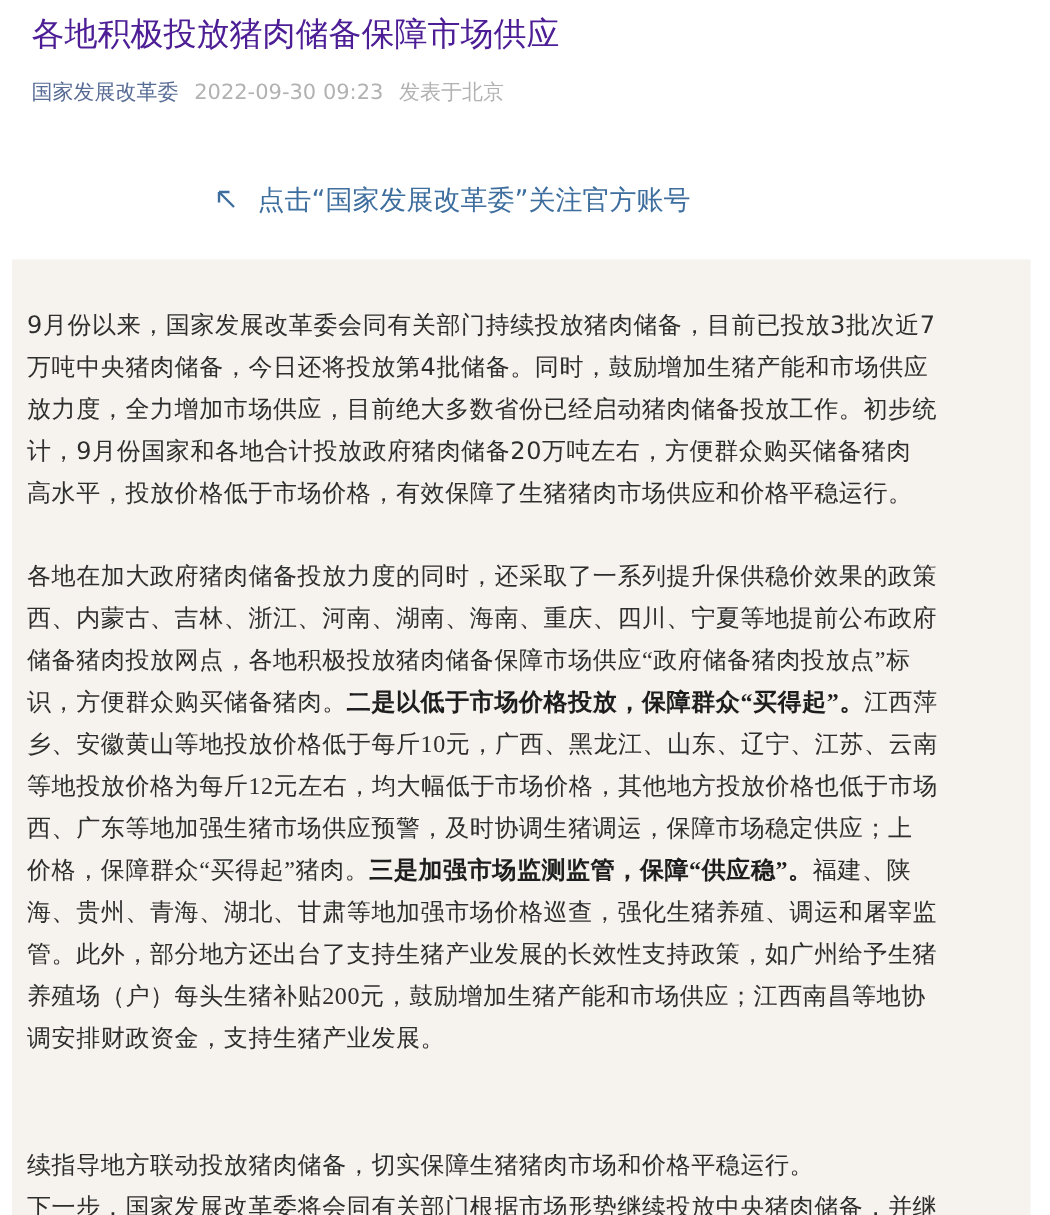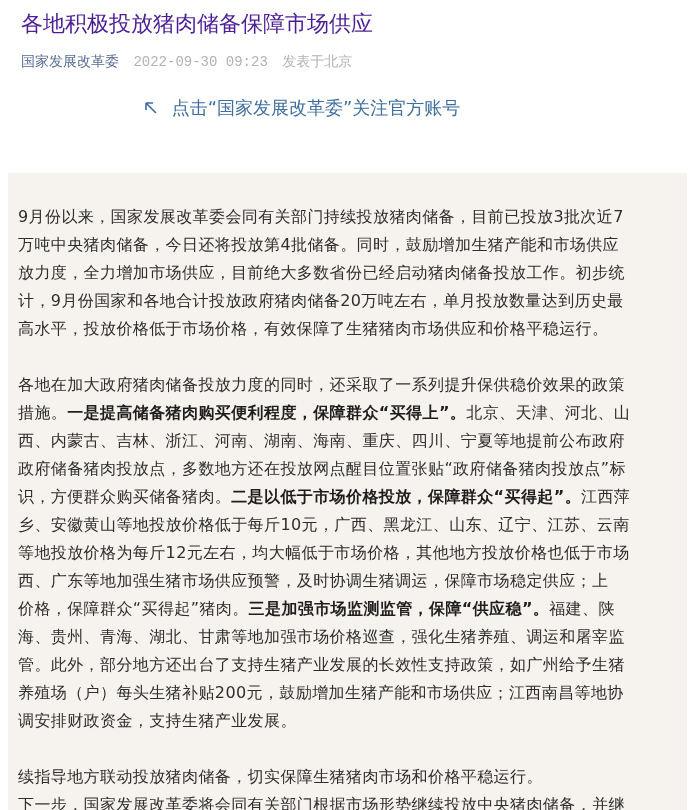--- a/index.html
+++ b/index.html
@@ -8,27 +8,27 @@
       font-family: "DejaVu Sans", "Liberation Sans", sans-serif;
       color: #333333;
     }
     .title {
       position: absolute; left: 21px; top: 8px;
       font-size: 22px; line-height: 32px; color: #4c1d95; font-weight: normal;
       margin: 0; letter-spacing: 0px; white-space: nowrap;
     }
     .meta {
       position: absolute; left: 21px; top: 52px;
-      font-size: 14px; line-height: 20px; white-space: nowrap; font-family: Liberation Mono, monospace;
+      font-size: 14px; line-height: 20px; white-space: nowrap;
     }
     .meta .author { color: #576b95; }
     .meta .date { color: #b2b2b2; margin-left: 6px; }
     .meta .loc { color: #b2b2b2; margin-left: 6px; }
     .follow {
-      position: absolute; left: 0; top: 94px; width: 604px; text-align: center;
+      position: absolute; left: 0; top: 120px; width: 604px; text-align: center;
       font-size: 18px; line-height: 28px; color: #3e6e9e; white-space: nowrap;
     }
     .follow .arrow { display: inline-block; margin-right: 14px; font-size: 16px; }
     .panel {
       position: absolute; left: 8px; top: 137px; width: 679px; height: 673px;
       background: #f6f2ed;
       margin-top: 36px;
     }
     .para { position: absolute; left: 10px; width: 660px; font-size: 16px; color: #2e2e2e; }
     .line { height: 28px; line-height: 28px; white-space: nowrap; overflow: hidden; letter-spacing: 0.4px; }
@@ -51,28 +51,27 @@
       <path d="M2 2 L12 12 M2 2 L2 9 M2 2 L9 2" stroke="#3e6e9e" stroke-width="1.6" fill="none"></path>
     </svg>
   </span><span>点击“国家发展改革委”关注官方账号</span>
 </div>
 
 <div class="panel">
   <div class="para" id="p0" style="top:30px;">
       <div class="line"><span>9月份以来，国家发展改革委会同有关部门持续投放猪肉储备，目前已投放3批次近7</span></div>
       <div class="line"><span>万吨中央猪肉储备，今日还将投放第4批储备。同时，鼓励增加生猪产能和市场供应</span></div>
       <div class="line"><span>放力度，全力增加市场供应，目前绝大多数省份已经启动猪肉储备投放工作。初步统</span></div>
-      <div class="line"><span>计，9月份国家和各地合计投放政府猪肉储备20万吨左右，单月投放数量达到历史最</span></div>
+      <div class="line"><span>计，9月份国家和各地合计投放政府猪肉储备20万吨左右，方便群众购买储备猪肉</span></div>
       <div class="line"><span>高水平，投放价格低于市场价格，有效保障了生猪猪肉市场供应和价格平稳运行。</span></div>
     </div>
-  <div class="para" id="p1" style="top:198px;">
+  <div class="para" id="p1" style="top:198px;font-family:Liberation Serif, serif;">
       <div class="line"><span>各地在加大政府猪肉储备投放力度的同时，还采取了一系列提升保供稳价效果的政策</span></div>
-      <div class="line"><span>措施。</span><b>一是提高储备猪肉购买便利程度，保障群众“买得上”。</b><span>北京、天津、河北、山</span></div>
       <div class="line"><span>西、内蒙古、吉林、浙江、河南、湖南、海南、重庆、四川、宁夏等地提前公布政府</span></div>
-      <div class="line"><span>政府储备猪肉投放点，多数地方还在投放网点醒目位置张贴“政府储备猪肉投放点”标</span></div>
+      <div class="line"><span>储备猪肉投放网点，各地积极投放猪肉储备保障市场供应“政府储备猪肉投放点”标</span></div>
       <div class="line"><span>识，方便群众购买储备猪肉。</span><b>二是以低于市场价格投放，保障群众“买得起”。</b><span>江西萍</span></div>
       <div class="line"><span>乡、安徽黄山等地投放价格低于每斤10元，广西、黑龙江、山东、辽宁、江苏、云南</span></div>
       <div class="line"><span>等地投放价格为每斤12元左右，均大幅低于市场价格，其他地方投放价格也低于市场</span></div>
       <div class="line"><span>西、广东等地加强生猪市场供应预警，及时协调生猪调运，保障市场稳定供应；上</span></div>
       <div class="line"><span>价格，保障群众“买得起”猪肉。</span><b>三是加强市场监测监管，保障“供应稳”。</b><span>福建、陕</span></div>
       <div class="line"><span>海、贵州、青海、湖北、甘肃等地加强市场价格巡查，强化生猪养殖、调运和屠宰监</span></div>
       <div class="line"><span>管。此外，部分地方还出台了支持生猪产业发展的长效性支持政策，如广州给予生猪</span></div>
       <div class="line"><span>养殖场（户）每头生猪补贴200元，鼓励增加生猪产能和市场供应；江西南昌等地协</span></div>
       <div class="line"><span>调安排财政资金，支持生猪产业发展。</span></div>
     </div>

